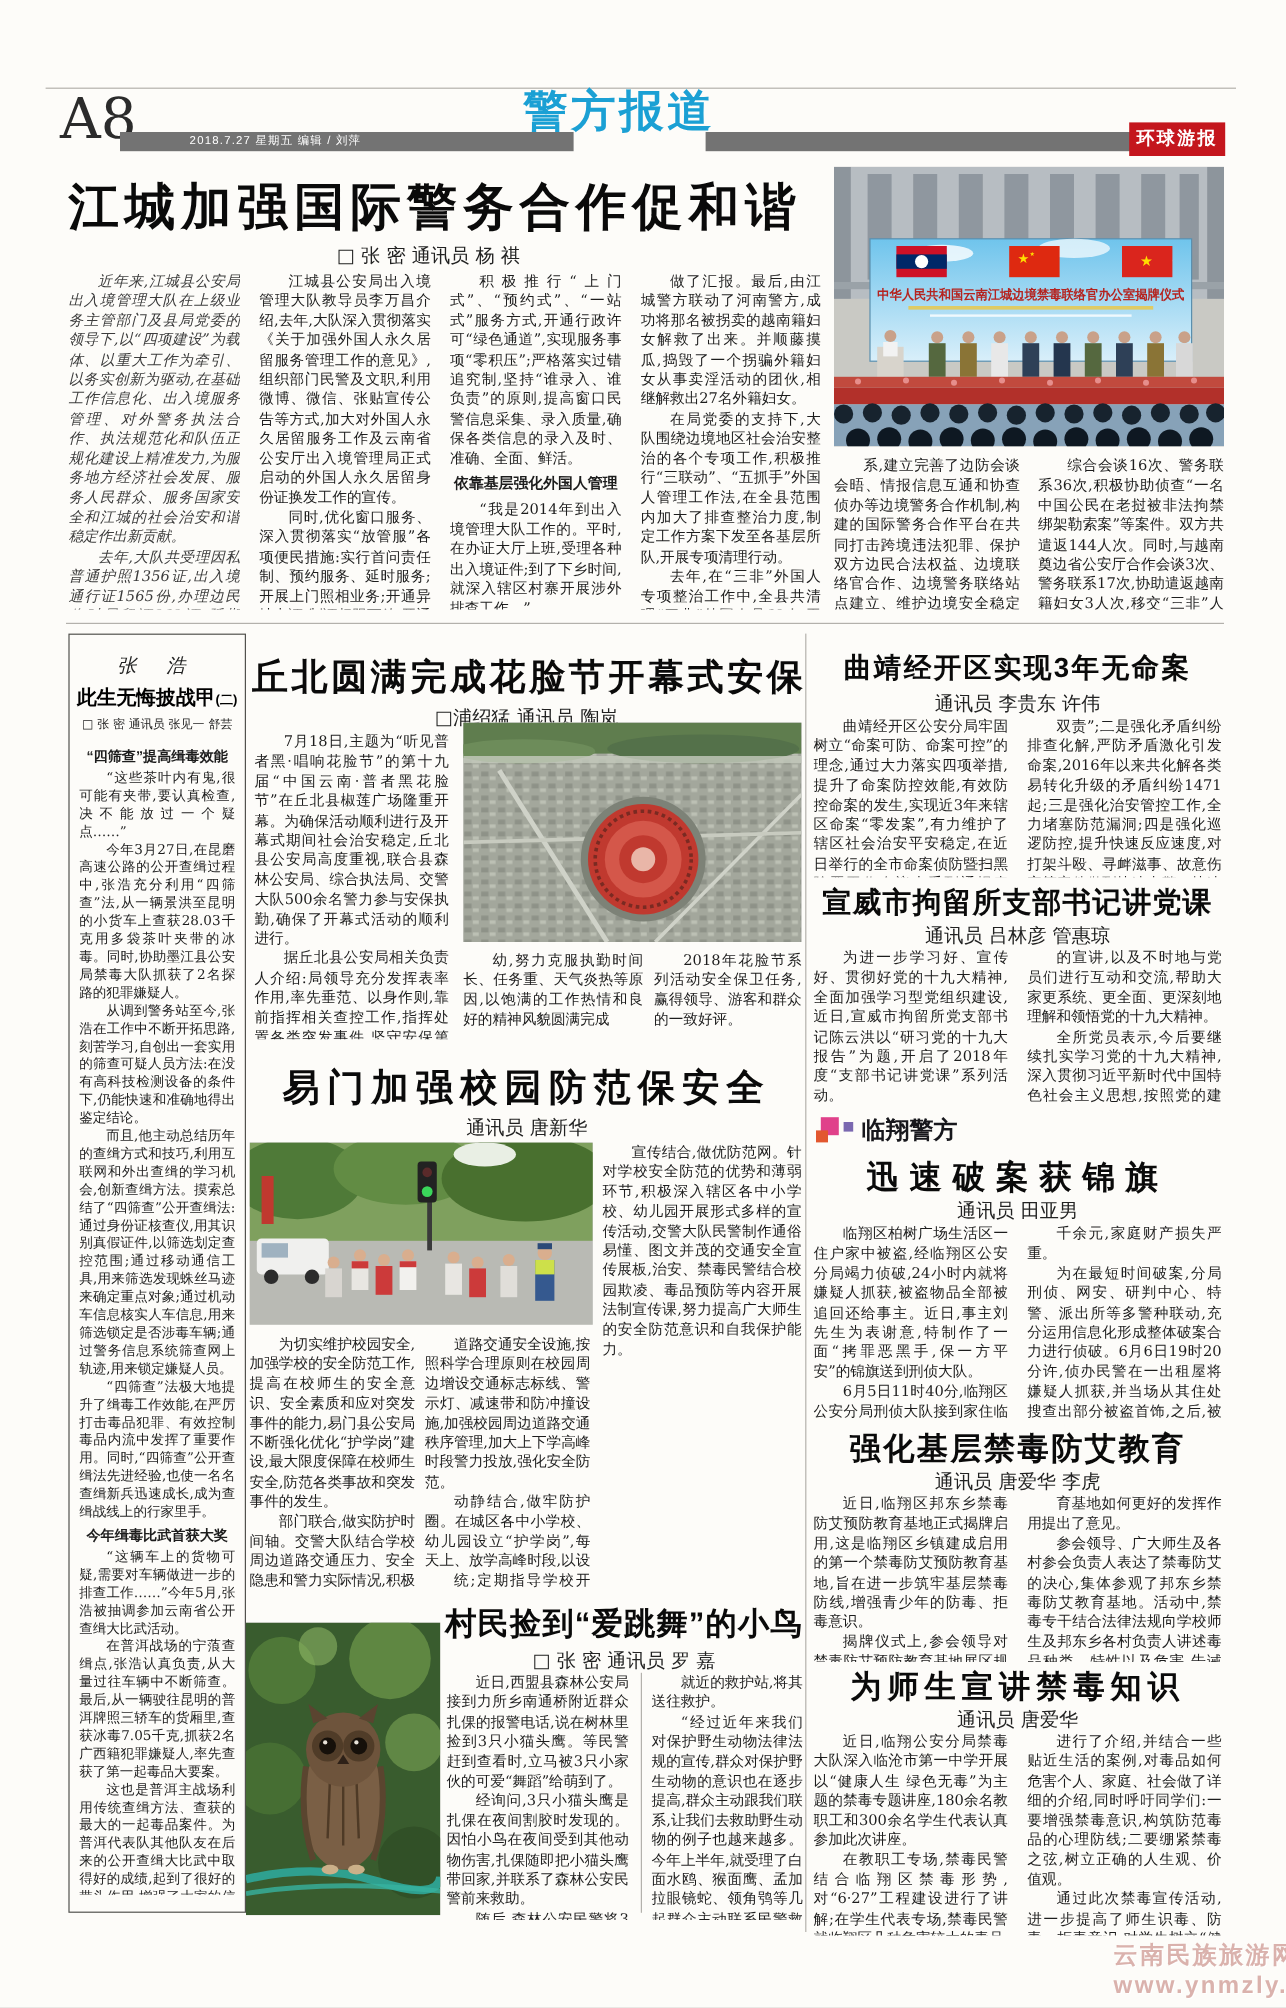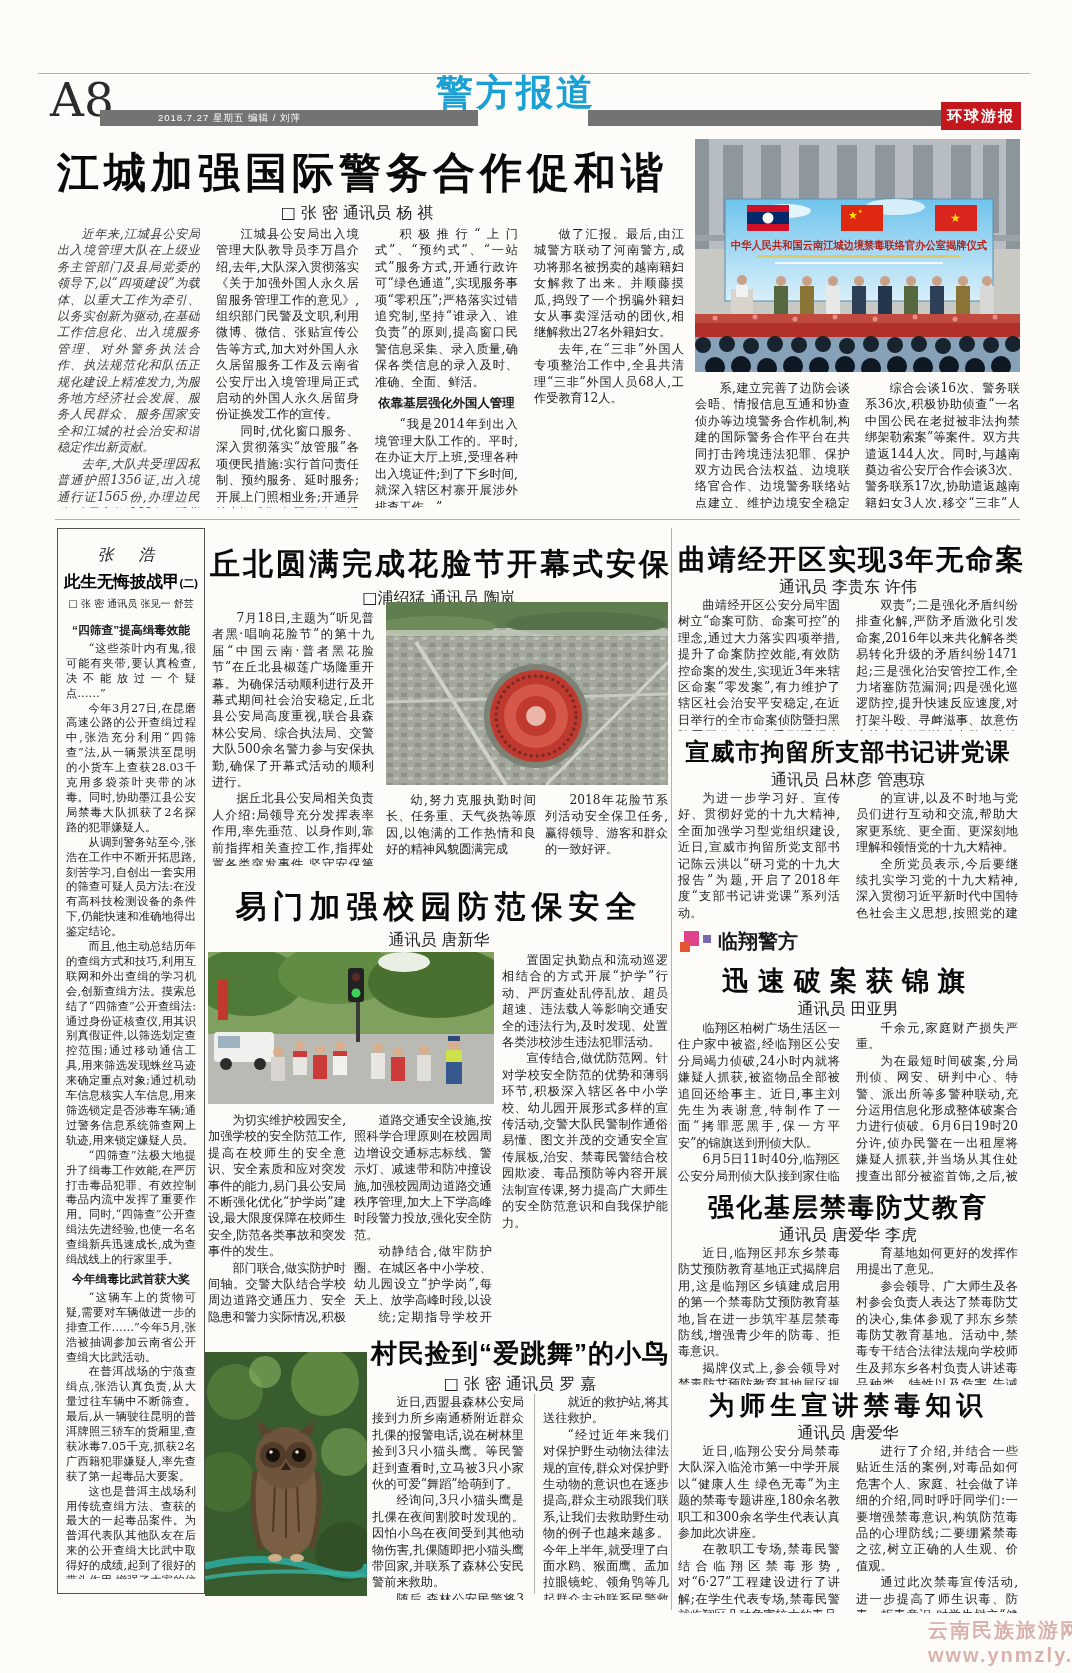--- a/index.html
+++ b/index.html
@@ -67,20 +67,21 @@
       <div class="para">江城县公安局出入境管理大队教导员李万昌介绍,去年,大队深入贯彻落实《关于加强外国人永久居留服务管理工作的意见》,组织部门民警及文职,利用微博、微信、张贴宣传公告等方式,加大对外国人永久居留服务工作及云南省公安厅出入境管理局正式启动的外国人永久居留身份证换发工作的宣传。</div>
       <div class="para">同时,优化窗口服务、深入贯彻落实“放管服”各项便民措施:实行首问责任制、预约服务、延时服务;开展上门照相业务;开通异地办证;制证权限下放;开通绿色通道;双休日提供半天窗口服务;设置“服务满意度评价器”。通过现场评警,去年,出入境管理大队在受理出入境证件及相关服务方面无投诉和差评。</div>
     </div>
   <div class="col" style="left:375px;top:226px;width:143px;height:282px;">
       <div class="para">积极推行“上门式”、“预约式”、“一站式”服务方式,开通行政许可“绿色通道”,实现服务事项“零积压”;严格落实过错追究制,坚持“谁录入、谁负责”的原则,提高窗口民警信息采集、录入质量,确保各类信息的录入及时、准确、全面、鲜活。</div>
       <div class="colsub">依靠基层强化外国人管理</div>
       <div class="para">“我是2014年到出入境管理大队工作的。平时,在办证大厅上班,受理各种出入境证件;到了下乡时间,就深入辖区村寨开展涉外排查工作。”</div>
     </div>
   <div class="col" style="left:534px;top:226px;width:150px;height:282px;">
       <div class="para">做了汇报。最后,由江城警方联动了河南警方,成功将那名被拐卖的越南籍妇女解救了出来。并顺藤摸瓜,捣毁了一个拐骗外籍妇女从事卖淫活动的团伙,相继解救出27名外籍妇女。</div>
+      <div class="para">在局党委的支持下,大队围绕边境地区社会治安整治的各个专项工作,积极推行“三联动”、“五抓手”外国人管理工作法,在全县范围内加大了排查整治力度,制定工作方案下发至各基层所队,开展专项清理行动。</div>
       <div class="para">去年,在“三非”外国人专项整治工作中,全县共清理“三非”外国人员68人,工作受教育12人。</div>
     </div>
 
   <div class="photo" style="left:695px;top:139px;width:325px;height:233px;">
     <svg width="325" height="233" xmlns="http://www.w3.org/2000/svg">
       <defs>
         <linearGradient id="sky" x1="0" y1="0" x2="0" y2="1">
           <stop offset="0" stop-color="#6fc4ec"></stop>
             <stop offset="1" stop-color="#d9effa"></stop>
         </linearGradient>
@@ -316,21 +317,20 @@
           </g>
         <g>
             <circle cx="70" cy="100" r="5" fill="#d9ae8e"></circle>
             <rect x="63" y="105" width="14" height="24" fill="#d8d5d0"></rect>
           </g>
       </g>
     </svg>
   </div>
 
   <div class="col" style="left:502px;top:952px;width:166px;height:372px;">
-      <div class="para">置固定执勤点和流动巡逻相结合的方式开展“护学”行动、严厉查处乱停乱放、超员超速、违法载人等影响交通安全的违法行为,及时发现、处置各类涉校涉生违法犯罪活动。</div>
       <div class="para">宣传结合,做优防范网。针对学校安全防范的优势和薄弱环节,积极深入辖区各中小学校、幼儿园开展形式多样的宣传活动,交警大队民警制作通俗易懂、图文并茂的交通安全宣传展板,治安、禁毒民警结合校园欺凌、毒品预防等内容开展法制宣传课,努力提高广大师生的安全防范意识和自我保护能力。</div>
     </div>
   <div class="col" style="left:208px;top:1112px;width:138px;height:212px;">
       <div class="para">为切实维护校园安全,加强学校的安全防范工作,提高在校师生的安全意识、安全素质和应对突发事件的能力,易门县公安局不断强化优化“护学岗”建设,最大限度保障在校师生安全,防范各类事故和突发事件的发生。</div>
       <div class="para">部门联合,做实防护时间轴。交警大队结合学校周边道路交通压力、安全隐患和警力实际情况,积极设置和完善</div>
     </div>
   <div class="col" style="left:354px;top:1112px;width:138px;height:212px;">
       <div class="para">道路交通安全设施,按照科学合理原则在校园周边增设交通标志标线、警示灯、减速带和防冲撞设施,加强校园周边道路交通秩序管理,加大上下学高峰时段警力投放,强化安全防范。</div>
       <div class="para">动静结合,做牢防护圈。在城区各中小学校、幼儿园设立“护学岗”,每天上、放学高峰时段,以设</div>
       <div class="para">统;定期指导学校开展应急处置工作,完善校园安全应急预案,严防各类安全事故发生。</div>
@@ -377,21 +377,21 @@
       <div class="para">近日,西盟县森林公安局接到力所乡南通桥附近群众扎倮的报警电话,说在树林里捡到3只小猫头鹰。等民警赶到查看时,立马被3只小家伙的可爱“舞蹈”给萌到了。</div>
       <div class="para">经询问,3只小猫头鹰是扎倮在夜间割胶时发现的。因怕小鸟在夜间受到其他动物伤害,扎倮随即把小猫头鹰带回家,并联系了森林公安民警前来救助。</div>
       <div class="para">随后,森林公安民警将3只小鸟带回喂养,并请有关专家进行鉴定。经鉴定,这3只鸟是领角鸮,属</div>
     </div>
   <div class="rule" style="left:534px;top:1394px;width:1px;height:200px;"></div>
   <div class="col" style="left:543px;top:1394px;width:126px;height:206px;">
       <div class="para">就近的救护站,将其送往救护。</div>
       <div class="para">“经过近年来我们对保护野生动物法律法规的宣传,群众对保护野生动物的意识也在逐步提高,群众主动跟我们联系,让我们去救助野生动物的例子也越来越多。今年上半年,就受理了白面水鸥、猴面鹰、孟加拉眼镜蛇、领角鸮等几起群众主动联系民警救助野生动物的案子。”</div>
     </div>
 
-  <div class="h1" style="left:678px;top:541px;width:340px;font-size:28px;letter-spacing:2px;">曲靖经开区实现3年无命案</div>
+  <div class="h1" style="left:678px;top:541px;width:340px;font-size:23px;letter-spacing:2px;">曲靖经开区实现3年无命案</div>
   <div class="byline" style="left:678px;top:577px;width:340px;">通讯员 李贵东 许伟</div>
   <div class="col" style="left:678px;top:597px;width:162px;height:134px;">
       <div class="para">曲靖经开区公安分局牢固树立“命案可防、命案可控”的理念,通过大力落实四项举措,提升了命案防控效能,有效防控命案的发生,实现近3年来辖区命案“零发案”,有力维护了辖区社会治安平安稳定,在近日举行的全市命案侦防暨扫黑除恶工作会议上受到通报表扬。一是强化责任,严格落实重大案件“一长</div>
     </div>
   <div class="col" style="left:856px;top:597px;width:162px;height:134px;">
       <div class="para">双责”;二是强化矛盾纠纷排查化解,严防矛盾激化引发命案,2016年以来共化解各类易转化升级的矛盾纠纷1471起;三是强化治安管控工作,全力堵塞防范漏洞;四是强化巡逻防控,提升快速反应速度,对打架斗殴、寻衅滋事、故意伤害等案件做到快速出警、快速侦破,防止案件升级形成命案。</div>
     </div>
 
   <div class="h1" style="left:678px;top:736px;width:340px;font-size:24px;letter-spacing:1px;">宣威市拘留所支部书记讲党课</div>
   <div class="byline" style="left:678px;top:770px;width:340px;">通讯员 吕林彦 管惠琼</div>

